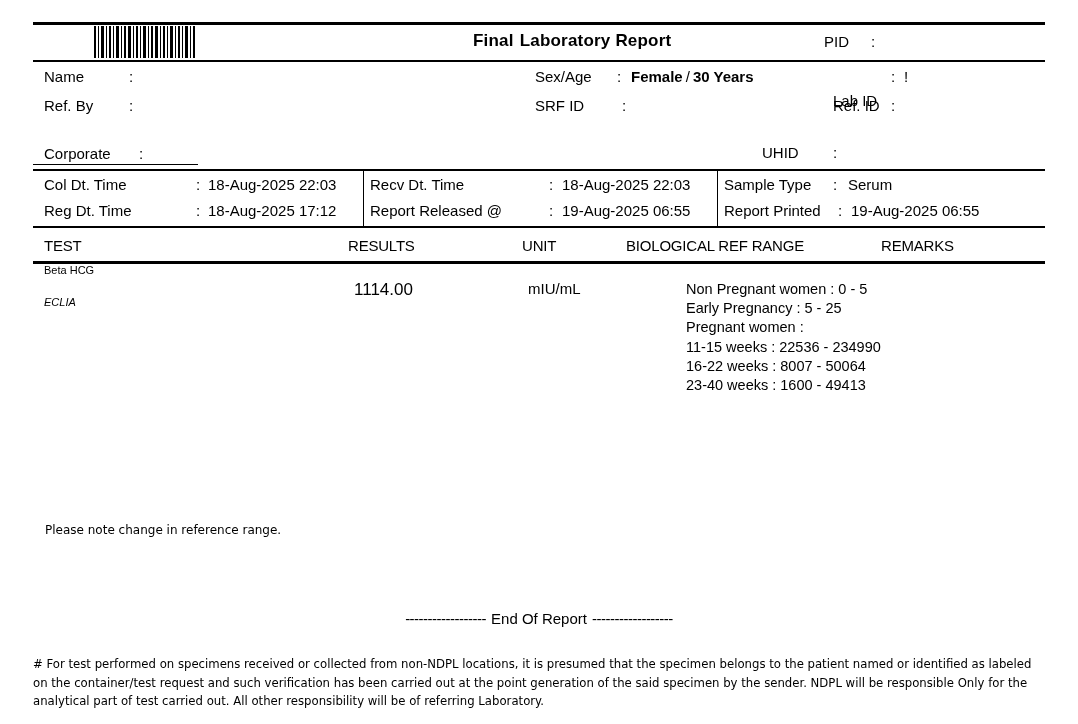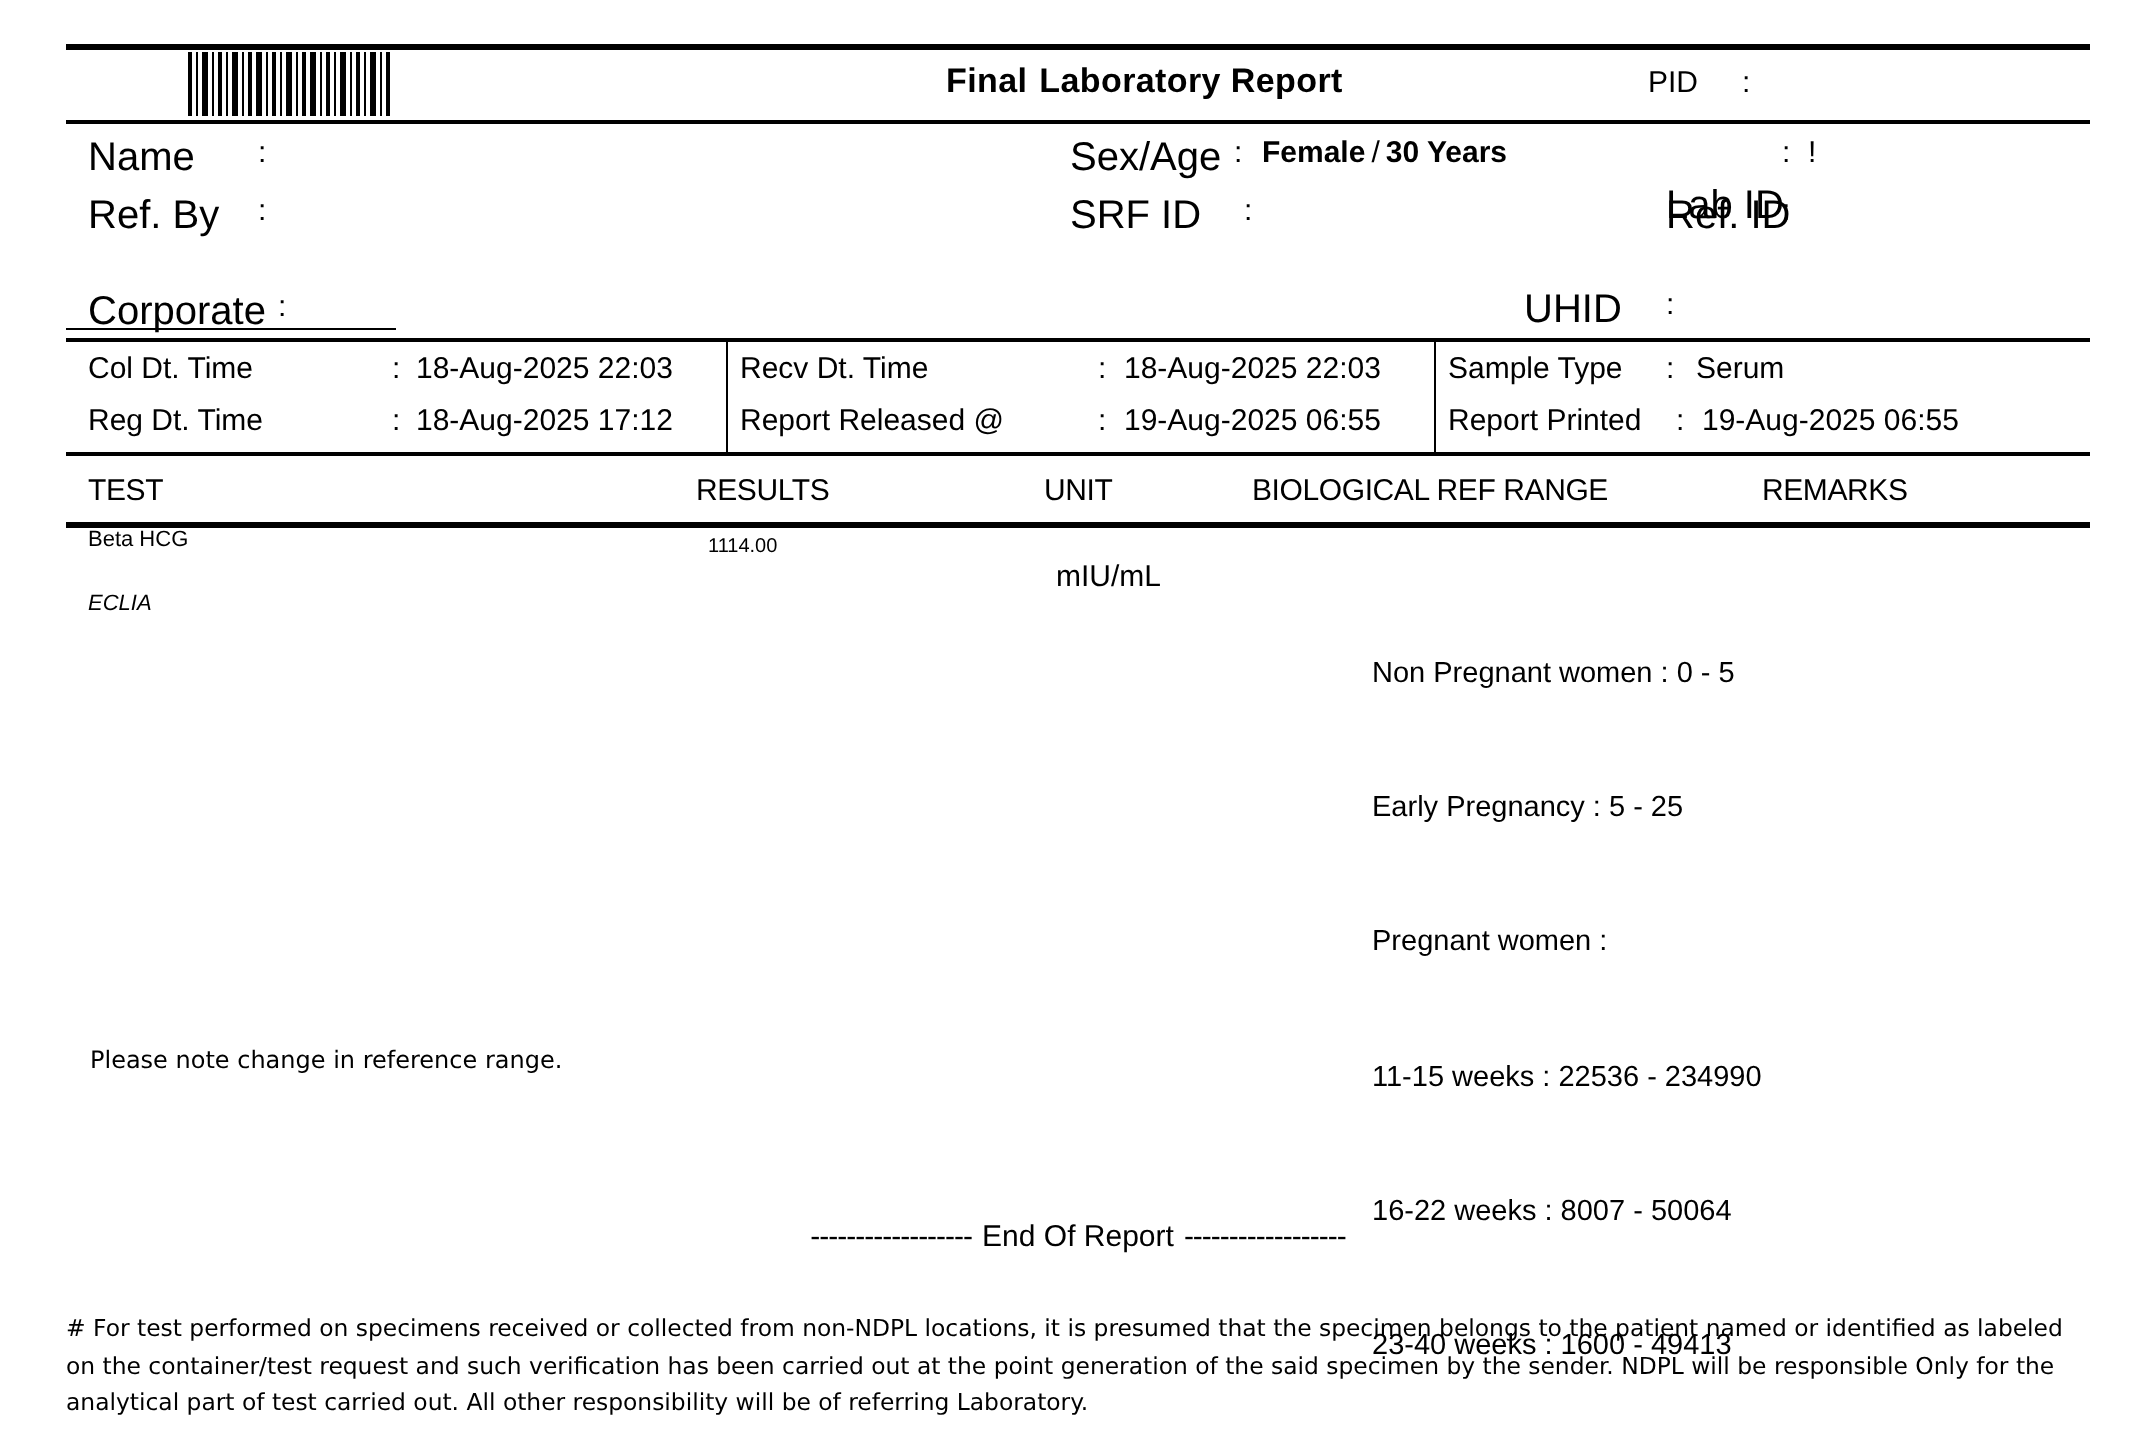--- a/index.html
+++ b/index.html
@@ -69,21 +69,21 @@
   #pid-value {
     position: absolute;
     left: 852px; top: 11px;
     font-size: 15px;
     white-space: nowrap;
   }
 
   
   .info-label {
     position: absolute;
-    font-size: 20px;
+    font-size: 15px;
     white-space: nowrap;
   }
   .info-colon {
     position: absolute;
     font-size: 15px;
   }
   .info-value {
     position: absolute;
     font-size: 15px;
     white-space: nowrap;
@@ -132,38 +132,38 @@
   }
   #test-method {
     position: absolute;
     left: 44px; top: 296px;
     font-size: 11px;
     font-style: italic;
     white-space: nowrap;
   }
   #test-result {
     position: absolute;
-    left: 354px; top: 268px;
-    font-size: 10px;
+    left: 354px; top: 280px;
+    font-size: 17px;
     white-space: nowrap;
   }
   #test-unit {
     position: absolute;
     left: 528px; top: 280px;
     font-size: 15px;
     white-space: nowrap;
   }
   #test-refrange {
     position: absolute;
     left: 686px; top: 280px;
     width: 200px;
     font-size: 14.5px;
     line-height: 19.2px;
   }
-  #test-refrange div { white-space: normal; margin-top: 48px; }
+  #test-refrange div { white-space: normal; }
 
   
   #ref-note {
     position: absolute;
     left: 45px; top: 523px;
     font-size: 12px;
     font-family: "DejaVu Sans", sans-serif;
     white-space: nowrap;
   }
 

